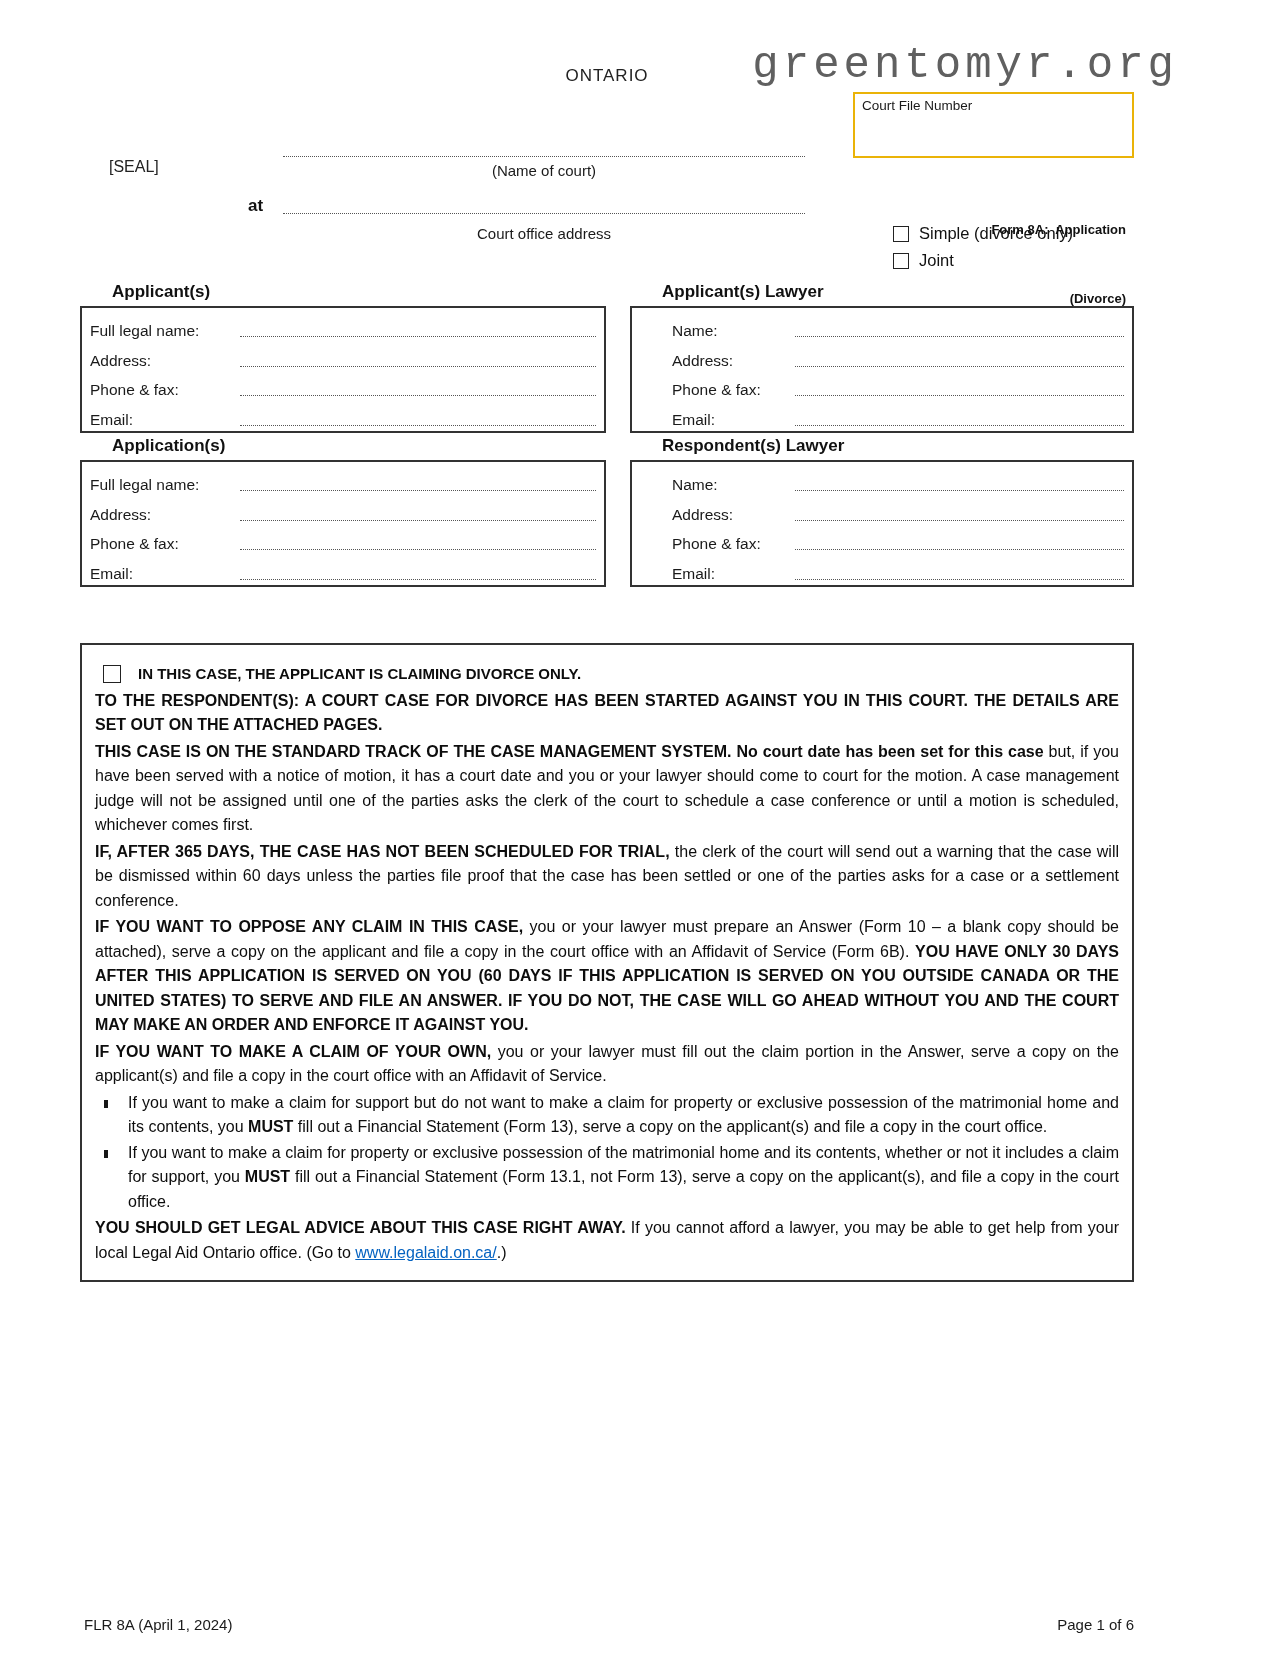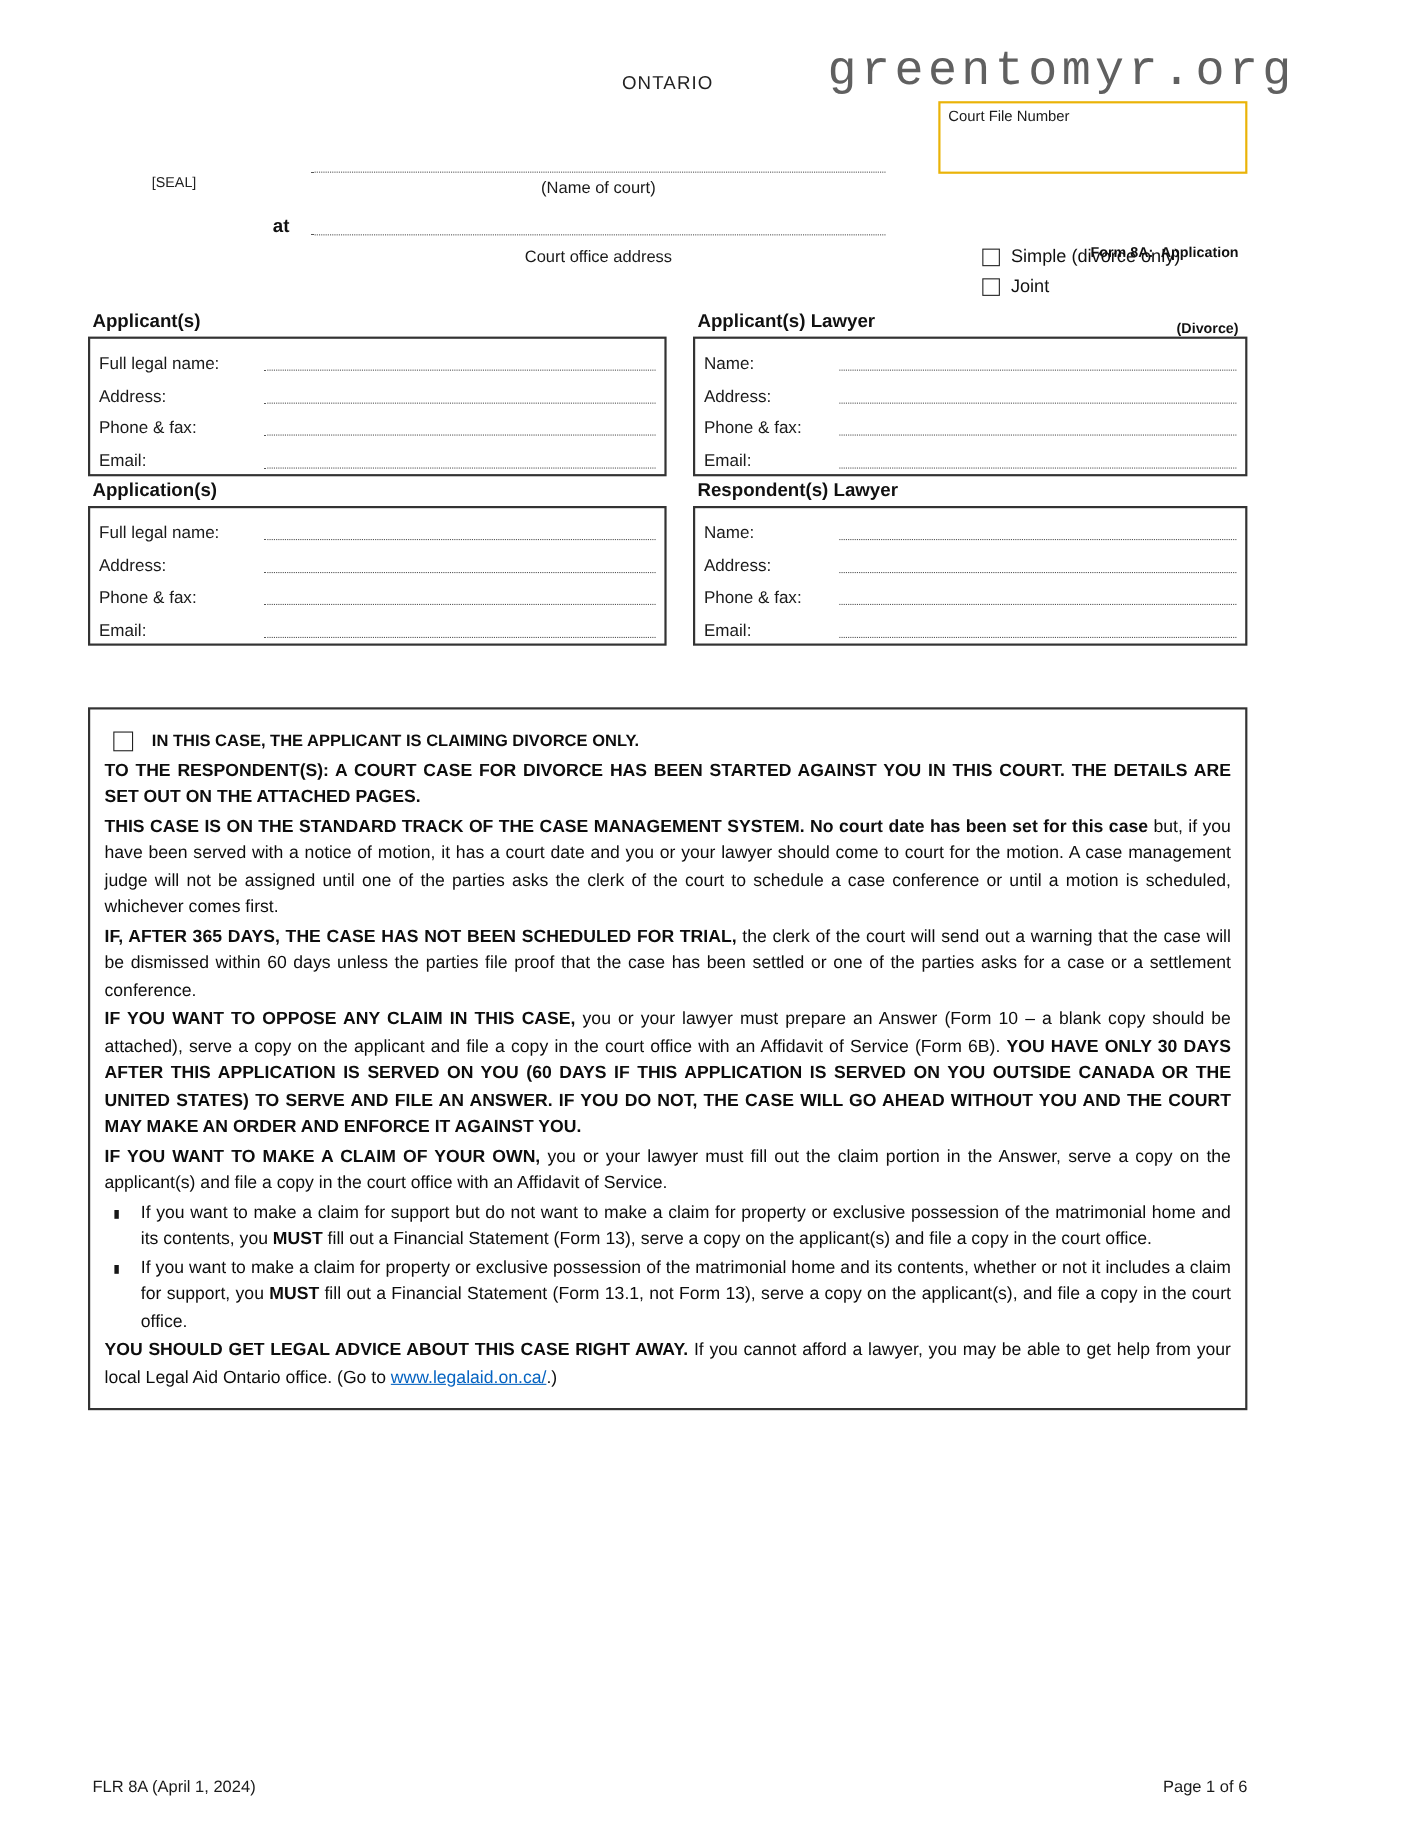--- a/index.html
+++ b/index.html
@@ -8,42 +8,42 @@
     position:relative; width:1282px; height:1659px; background:#fff;
     font-family:"Liberation Sans", sans-serif; color:#111; overflow:hidden;
   }
   
   .hdr-ontario { position:absolute; left:0; top:66px; width:1214px; text-align:center;
     font-size:17px; letter-spacing:1px; color:#222; }
   .watermark { position:absolute; top:40px; right:104px;
     font-family:"Liberation Mono", monospace; font-size:44px; letter-spacing:4px; color:#606060; }
   .cfn-box { position:absolute; left:853px; top:92px; width:281px; height:66px; border:2px solid #eab308; }
   .cfn-label { display:block; padding:4px 7px; font-size:13.5px; color:#1a1a1a; }
-  .seal { position:absolute; left:138px; top:158px; font-size:13px; color:#222; }
+  .seal { position:absolute; left:109px; top:158px; font-size:16px; color:#222; }
   .dotline { position:absolute; left:283px; width:522px; height:0; border-bottom:1.5px dotted #555; }
   .line-court { top:156px; }
   .line-addr { top:213px; }
   .under-label { position:absolute; left:283px; width:522px; text-align:center; font-size:15px; color:#1a1a1a; }
   .lbl-court { top:162px; }
   .lbl-addr { top:225px; }
   .at-label { position:absolute; left:248px; top:196px; font-size:17px; font-weight:bold; }
   .form-title { position:absolute; left:792px; top:172px; width:334px; text-align:right;
     font-size:13px; font-weight:bold; line-height:23px; white-space:pre-wrap; }
   .cb-row { position:absolute; left:893px; display:flex; align-items:center; }
   .cb-simple { top:224px; }
   .cb-joint { top:251px; }
   .cb { display:inline-block; width:16px; height:16px; border:1.6px solid #222; background:#fff; flex:0 0 auto; }
   .cb-label { font-size:16.5px; font-weight:normal; margin-left:10px; white-space:nowrap; }
   
-  .phead { position:absolute; font-size:17px; font-weight:bold; }
+  .phead { position:absolute; font-size:17px; font-weight:bold;margin-left:28px; }
   .pbox { position:absolute; border:2px solid #333; display:grid; grid-template-rows:repeat(4,1fr); padding:2px 0; }
   .prow { display:flex; align-items:flex-end; padding-left:8px;gap:16px; }
   .plabel { font-size:15.5px; color:#1a1a1a; flex:0 0 auto; }
   .lbl-w { width:134px; }
-  .lbl-n { width:107px; }
+  .lbl-n { width:107px;margin-left:32px; }
   .pfill { flex:1; align-self:flex-end; margin:0 8px 3px 0; border-bottom:1.5px dotted #555; height:20px; }
   
   .legalbox { position:absolute; left:80px; top:643px; width:1054px; border:2px solid #333;
     padding:12px 13px 15px 13px; font-size:16px; line-height:24.5px; color:#0d0d0d; }
   .claimrow { display:flex; align-items:center; padding-left:8px; margin:5px 0 2px 0; }
   .cb-lg { width:18px; height:18px; border:1.7px solid #222; flex:0 0 auto; }
   .claimtext { font-weight:bold; margin-left:17px; font-size:15px; }
   .lp { margin:2px 0 0 0; text-align:justify; }
   .b { font-weight:bold; }
   .bullets { margin-top:2px; }

